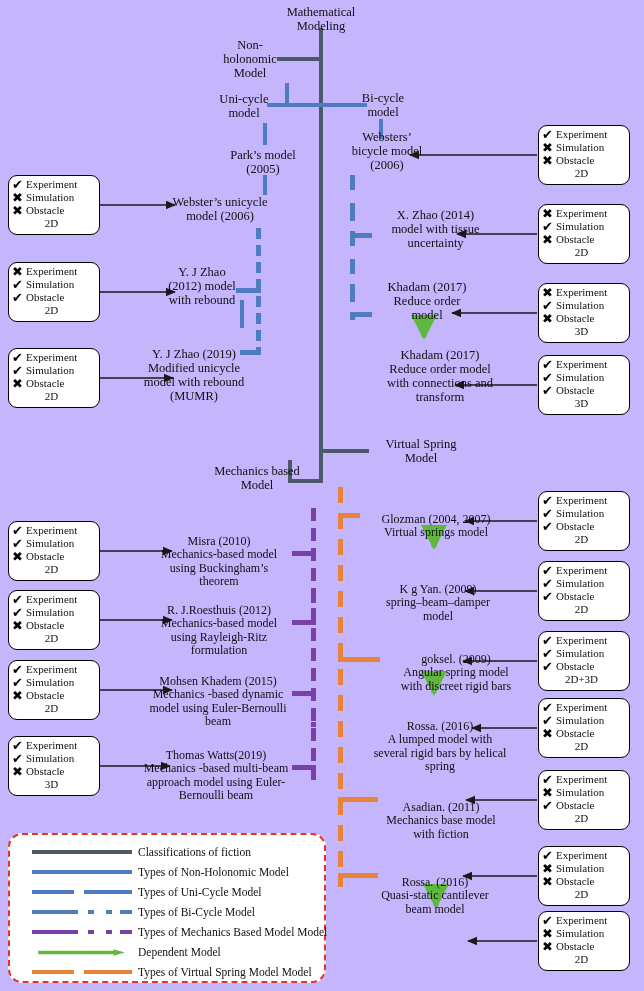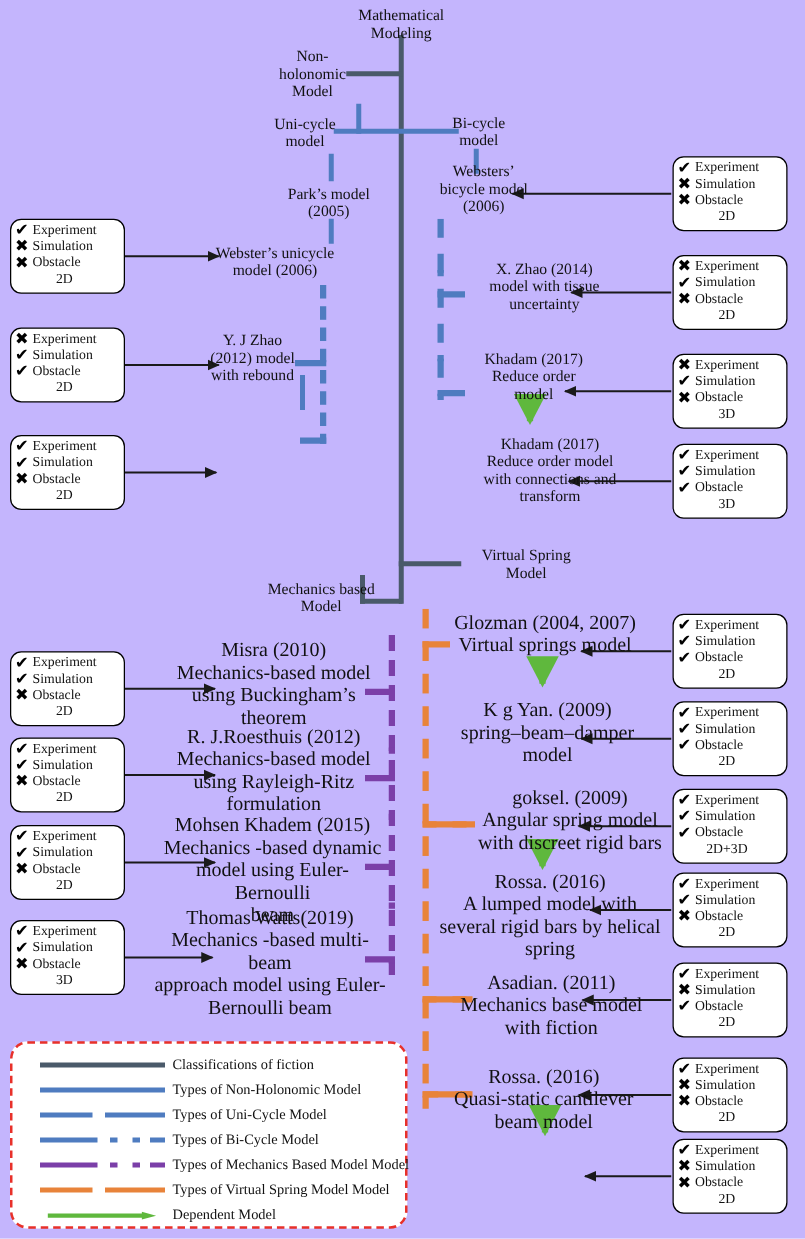--- a/index.html
+++ b/index.html
@@ -1,20 +1,20 @@
 <!DOCTYPE html>
 <html><head>
 <meta charset="utf-8">
 <style>
   html,body{margin:0;padding:0;background:#fff;}
   body{font-family:"Liberation Serif","DejaVu Serif",serif;color:#111;}
   #canvas{position:relative;width:644px;height:991px;overflow:hidden;background:#c4b5fd;}
 
   .node{position:absolute;text-align:center;line-height:1.12;font-size:12.5px;color:#111;}
-  .node.small{font-size:16px;}
+  .node.small{font-size:12px;margin-top:23px;}
 
   
   .cbox{position:absolute;border:1.6px solid #000;border-radius:9px;background:#fff;
         width:92px;height:60px;box-sizing:border-box;padding:2px 2px 2px 3px;}
   .cbox .row{display:flex;align-items:center;height:13px;font-size:11px;line-height:13px;}
   .cbox .gl{width:13px;flex:0 0 13px;font-size:13px;font-weight:bold;line-height:13px;
             text-align:left;font-family:"DejaVu Sans",sans-serif;color:#000;}
   .cbox .lb{flex:1;text-align:left;padding-left:1px;white-space:nowrap;}
   .cbox .dim{text-align:center;font-size:11px;line-height:13px;padding-right:6px;}
 
@@ -138,20 +138,22 @@
   <div class="node" style="left:338px;top:91px;width:90px;">
     <span class="ml">Bi-cycle<br>model</span></div>
   <div class="node" style="left:196px;top:148px;width:134px;">
     <span class="ml">Park’s model<br>(2005)</span></div>
   <div class="node" style="left:331px;top:130px;width:112px;">
     <span class="ml">Websters’<br>bicycle model<br>(2006)</span></div>
   <div class="node" style="left:150px;top:195px;width:140px;">
     <span class="ml">Webster’s unicycle<br>model (2006)</span></div>
   <div class="node" style="left:152px;top:265px;width:100px;">
     <span class="ml">Y. J Zhao<br>(2012) model<br>with rebound</span></div>
+  <div class="node" style="left:124px;top:347px;width:140px;">
+    <span class="ml">Y. J Zhao (2019)<br>Modified unicycle<br>model with rebound<br>(MUMR)</span></div>
   <div class="node" style="left:368px;top:208px;width:135px;">
     <span class="ml">X. Zhao (2014)<br>model with tissue<br>uncertainty</span></div>
   <div class="node" style="left:367px;top:280px;width:120px;">
     <span class="ml">Khadam (2017)<br>Reduce order<br>model</span></div>
   <div class="node" style="left:355px;top:348px;width:170px;">
     <span class="ml">Khadam  (2017)<br>Reduce order model<br>with connections and<br>transform</span></div>
   <div class="node" style="left:361px;top:437px;width:120px;">
     <span class="ml">Virtual Spring<br>Model</span></div>
   <div class="node" style="left:196px;top:464px;width:122px;">
     <span class="ml">Mechanics based<br>Model</span></div>
@@ -483,30 +485,30 @@
           <div class="lgkey">
             <div class="k-seg" style="left: 0px; width: 46px; height: 3.5px; background: rgb(123, 63, 168);"></div>
             <div class="k-seg" style="left: 56px; width: 6px; height: 3.5px; background: rgb(123, 63, 168);"></div>
             <div class="k-seg" style="left: 74px; width: 6px; height: 3.5px; background: rgb(123, 63, 168);"></div>
             <div class="k-seg" style="left: 88px; width: 12px; height: 3.5px; background: rgb(123, 63, 168);"></div>
           </div>
           <div class="lgtxt">Types of Mechanics Based Model Model</div>
         </div>
         <div class="lgrow">
           <div class="lgkey">
-            <div class="k-seg" style="left: 0px; width: 42px; background: rgb(232, 131, 58);"></div>
-            <div class="k-seg" style="left: 52px; width: 48px; background: rgb(232, 131, 58);"></div>
-          </div>
-          <div class="lgtxt">Types of Virtual Spring Model Model</div>
-        </div>
-        <div class="lgrow">
-          <div class="lgkey">
             <svg class="garrow" viewBox="0 0 100 8">
               <path d="M0,4 L88,4" stroke="#5fb83d" stroke-width="4" fill="none"></path>
               <path d="M86,0.4 L99,4 L86,7.6 z" fill="#5fb83d"></path>
             </svg>
           </div>
           <div class="lgtxt">Dependent Model</div>
         </div>
+        <div class="lgrow">
+          <div class="lgkey">
+            <div class="k-seg" style="left: 0px; width: 42px; background: rgb(232, 131, 58);"></div>
+            <div class="k-seg" style="left: 52px; width: 48px; background: rgb(232, 131, 58);"></div>
+          </div>
+          <div class="lgtxt">Types of Virtual Spring Model Model</div>
+        </div>
       </div>
   </div>
 
 </div>
 
 </body></html>

